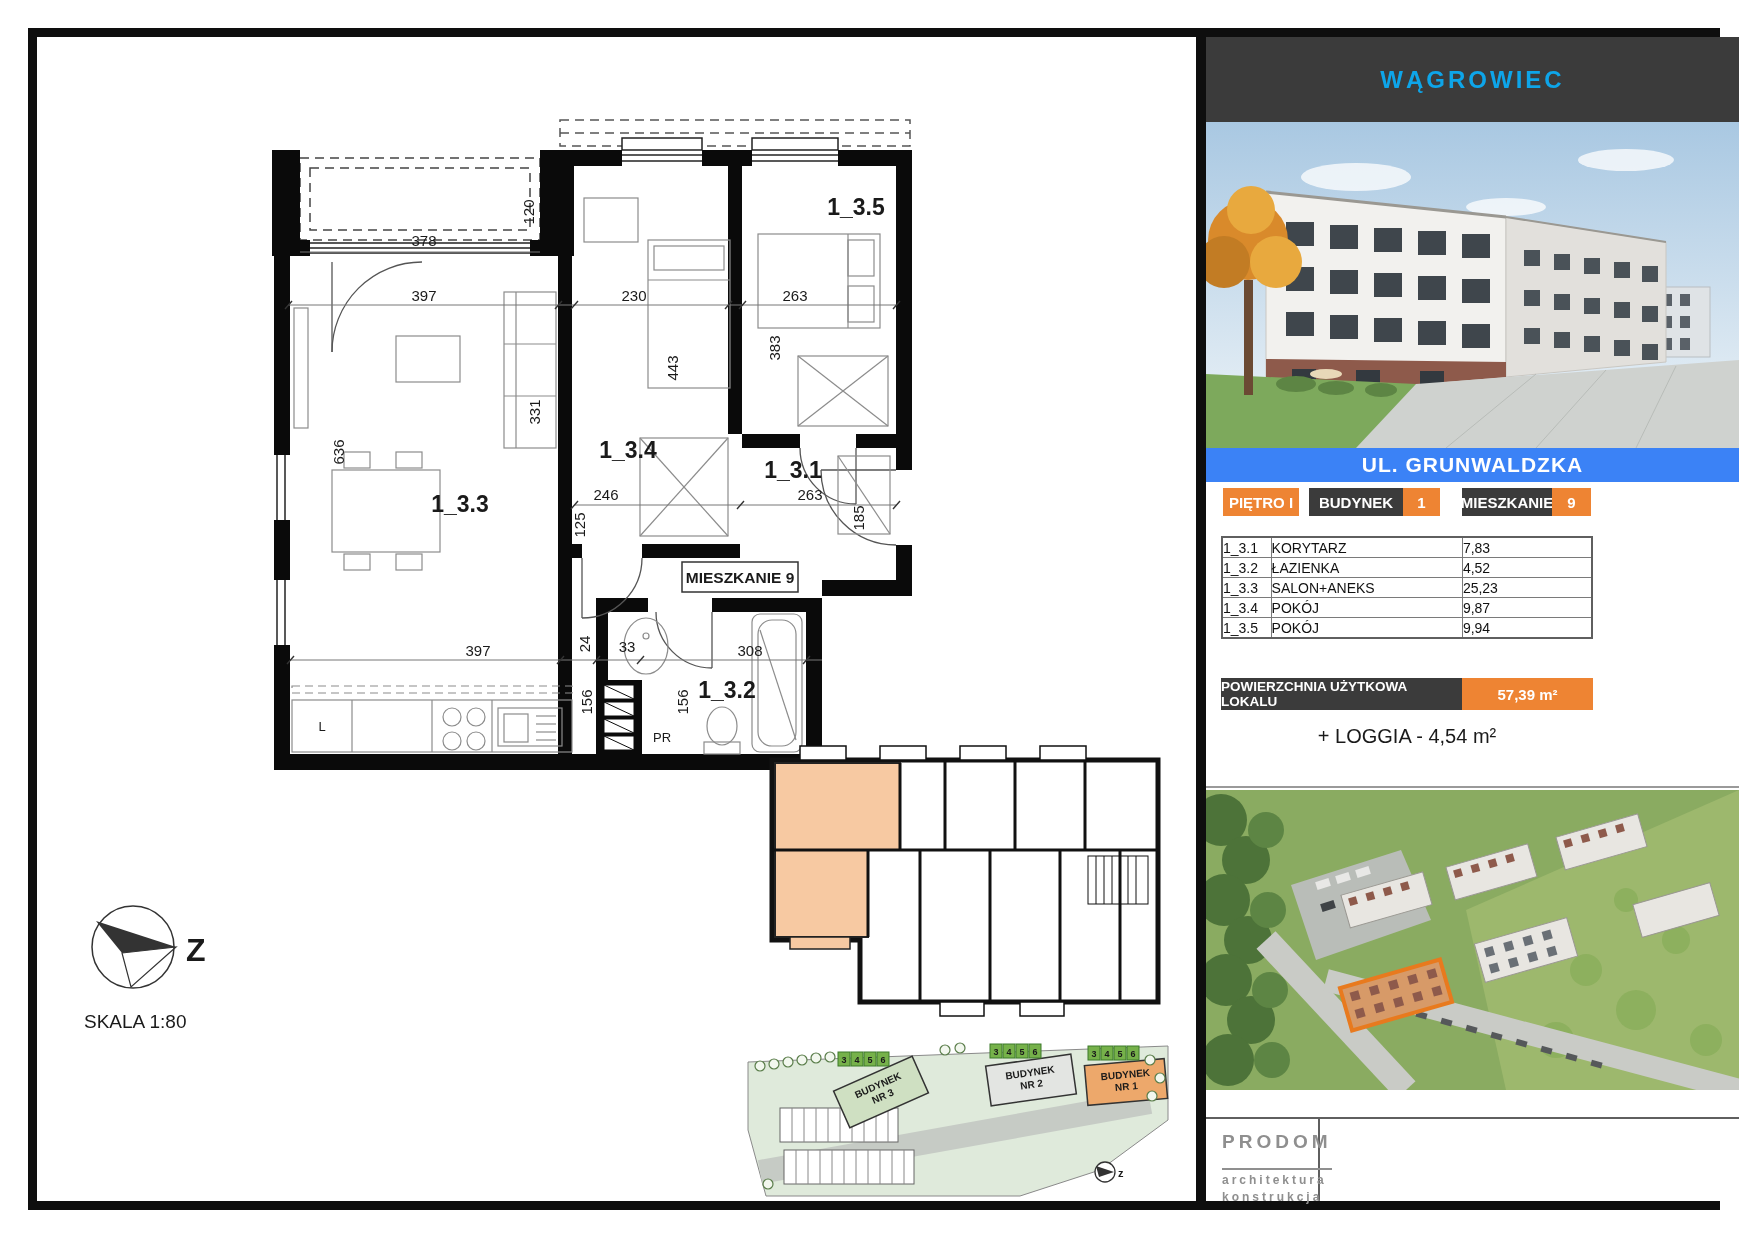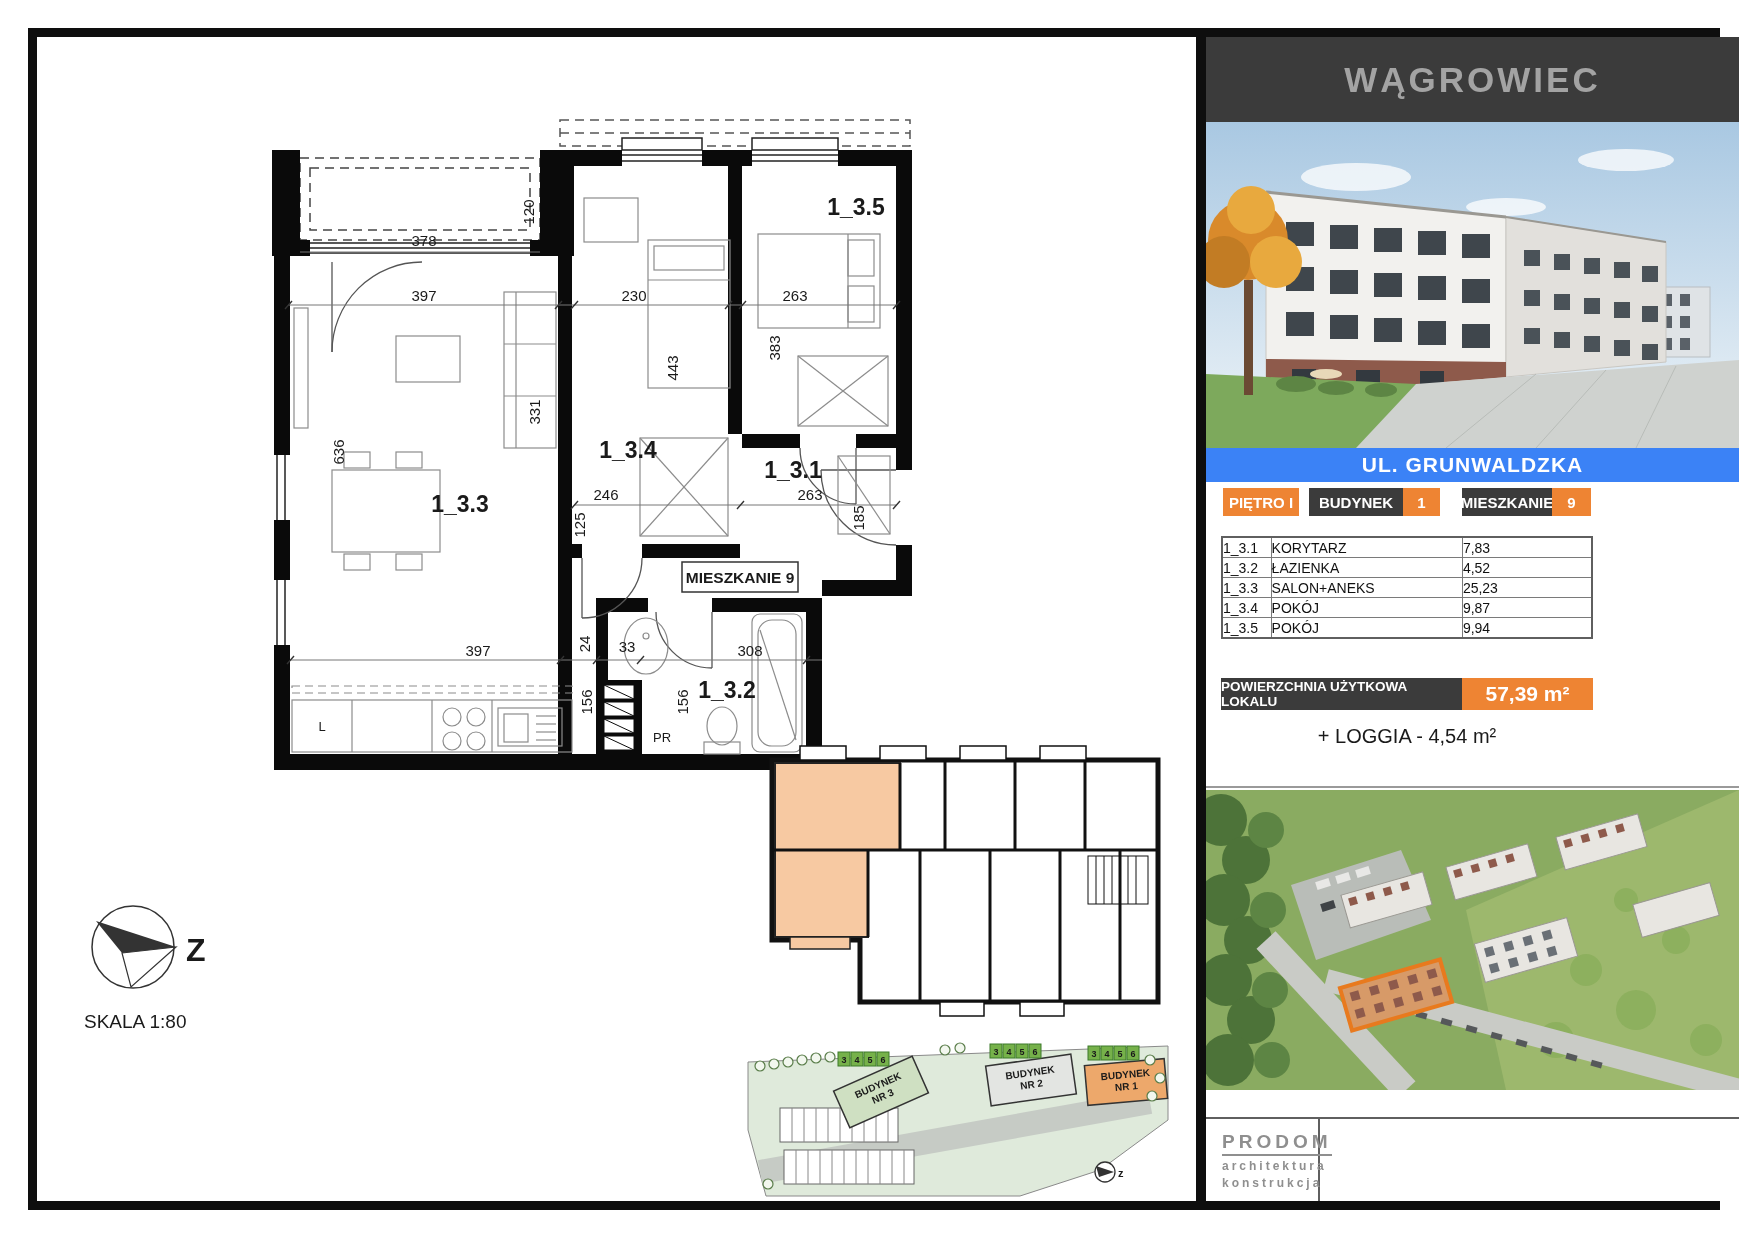--- a/index.html
+++ b/index.html
@@ -6,21 +6,21 @@
   .page{position:relative;width:1754px;height:1240px;background:#fff;overflow:hidden;
         font-family:"Liberation Sans",sans-serif;color:#111;}
   .frame{position:absolute;left:28px;top:28px;width:1692px;height:1182px;
          border:9px solid #0e0e0e;box-sizing:border-box;}
   .vdivider{position:absolute;left:1196px;top:37px;width:10px;height:1164px;background:#0e0e0e;}
   .plan-svg{position:absolute;left:37px;top:37px;width:1159px;height:1164px;}
 
   .panel{position:absolute;left:1206px;top:37px;width:533px;height:1164px;background:#fff;}
   .panel-header{position:absolute;left:0;top:0;width:533px;height:85px;background:#3b3b3b;
                 display:flex;align-items:center;justify-content:center;}
-  .panel-header span{color:#a3a3a3;font-size:35px;font-weight:bold;letter-spacing:3px;}
+  .panel-header span{color:#0ea5e9;font-size:24px;font-weight:bold;letter-spacing:3px;}
   .photo-render{position:absolute;left:0;top:85px;width:533px;height:326px;display:block;}
   .addr-bar{position:absolute;left:0;top:411px;width:533px;height:34px;background:#3b82f6;
             color:#fff;font-size:21px;font-weight:bold;letter-spacing:1px;
             display:flex;align-items:center;justify-content:center;}
   .badges{position:absolute;left:0;top:451px;width:533px;height:28px;}
   .badge{position:absolute;height:28px;display:flex;align-items:center;justify-content:center;
          color:#fff;font-weight:bold;font-size:15px;}
   .b-orange{background:#ee8433;}
   .b-dark{background:#3b3b3b;}
 
@@ -29,31 +29,31 @@
   table.rooms td{border:1px solid #7a7a7a;height:19px;padding:0;}
   td.c-code{width:48px;padding-left:6px;}
   td.c-name{width:193px;padding-left:8px;}
   td.c-area{width:131px;text-align:left;}
   tr.total td{height:26px;}
   tr.total .c-area{font-weight:bold;font-size:15px;}
 
   .area-bar{position:absolute;left:15px;top:641px;width:376px;height:32px;display:flex;}
   .ab-label{width:241px;background:#3b3b3b;color:#fff;font-size:13.5px;font-weight:bold;
             display:flex;align-items:center;justify-content:center;}
-  .ab-value{width:131px;background:#ee8433;color:#fff;font-size:21px;font-weight:bold;
+  .ab-value{width:131px;background:#ee8433;color:#fff;font-size:15px;font-weight:bold;
             display:flex;align-items:center;justify-content:center;}
   .loggia-note{position:absolute;left:15px;top:688px;width:372px;text-align:center;
                font-size:20px;color:#1a1a1a;}
   .hr-div{position:absolute;left:0;top:749px;width:533px;height:0;border-top:2px solid #9a9a9a;}
   .photo-aerial{position:absolute;left:0;top:753px;width:533px;height:300px;display:block;}
   .logo-row{position:absolute;left:0;top:1080px;width:533px;height:84px;border-top:2px solid #5f5f5f;
             box-sizing:border-box;display:flex;}
   .logo-cell{width:114px;border-right:2px solid #5f5f5f;box-sizing:border-box;padding:12px 0 0 16px;}
   .logo-name{font-size:19px;font-weight:bold;letter-spacing:4px;color:#8f8f8f;
-             border-bottom:2px solid #8f8f8f;display:inline-block;padding-bottom:1px;}
+             border-bottom:2px solid #8f8f8f;display:inline-block;padding-bottom:15px;}
   .logo-sub{font-size:12px;font-weight:bold;letter-spacing:3px;color:#8f8f8f;margin-top:3px;}
 
   svg text{font-family:"Liberation Sans",sans-serif;fill:#1a1a1a;}
   .dim{font-size:15px;}
   .rlabel{font-size:23px;font-weight:bold;}
   .slabel{font-size:15.5px;font-weight:bold;}
   .tiny{font-size:13px;}
 </style>
 </head>
 <body>

